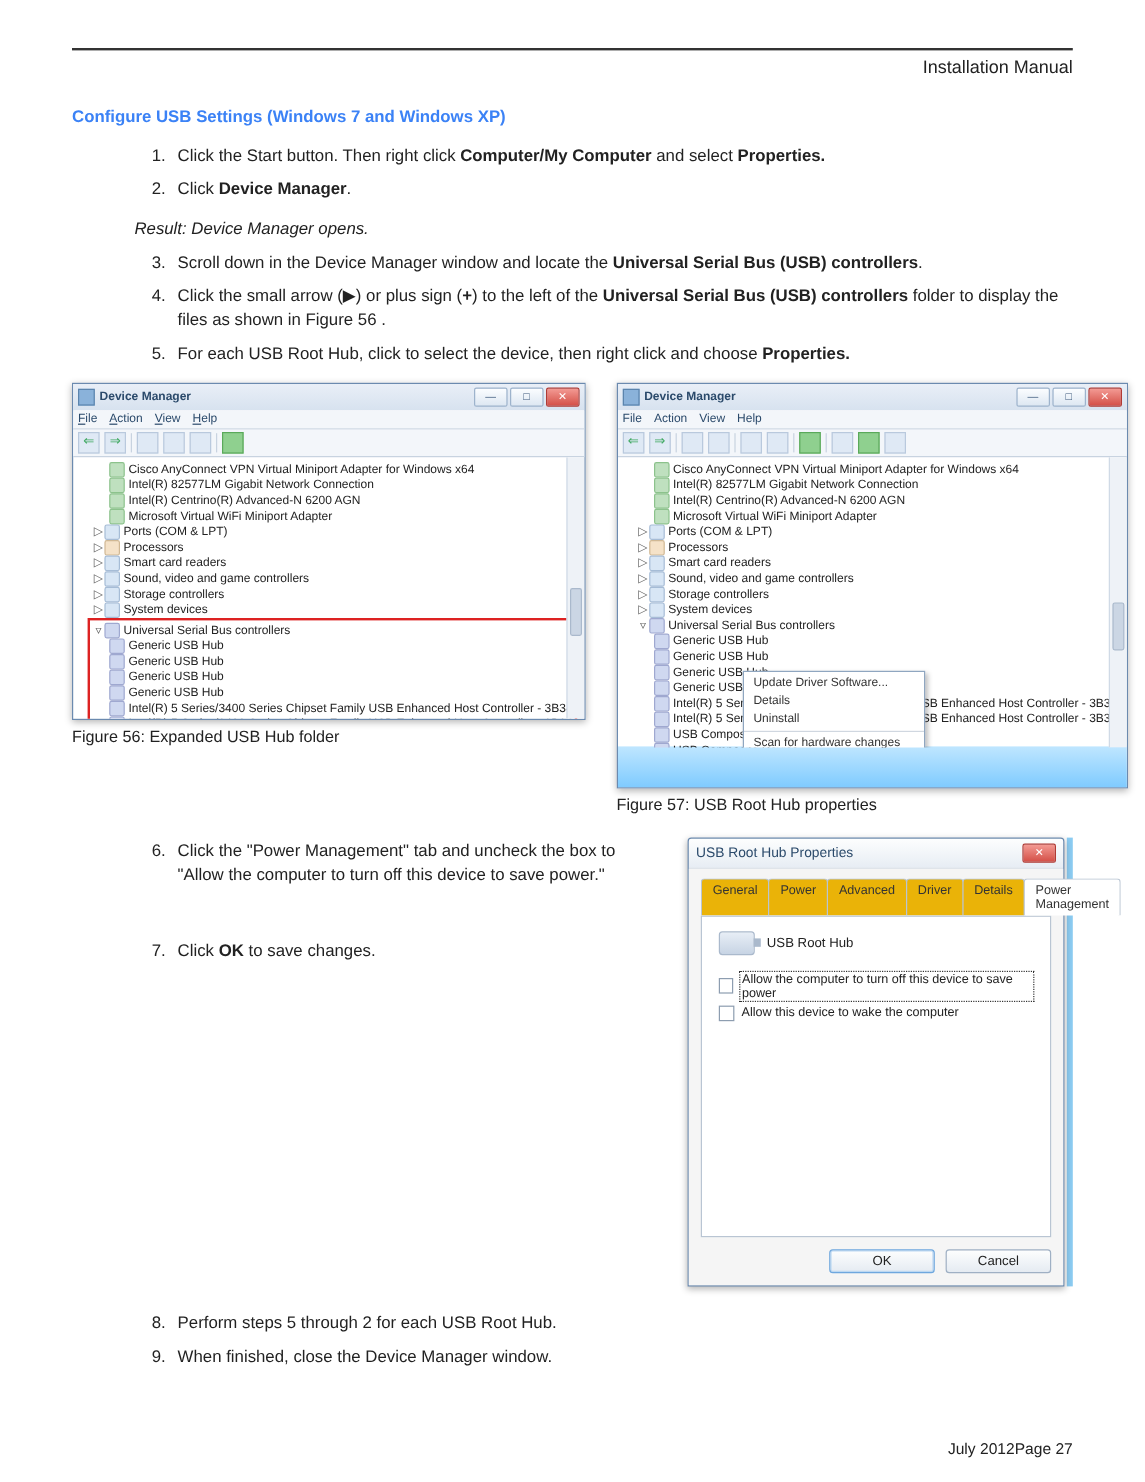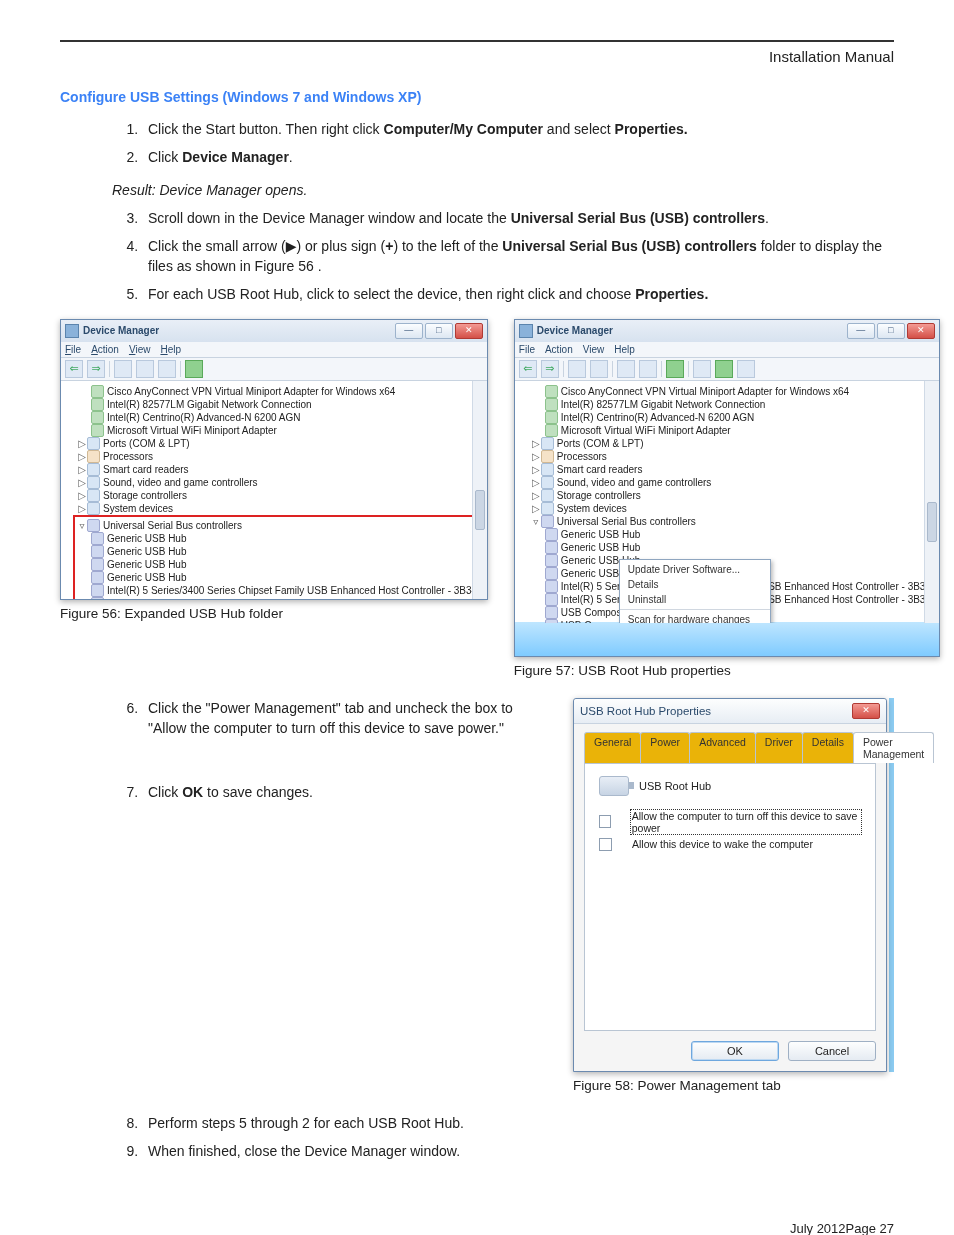--- a/index.html
+++ b/index.html
@@ -54,21 +54,21 @@
 .prop-titlebar { display:flex; justify-content:space-between; align-items:center; padding:4px 6px; background:linear-gradient(#fdfefe,#e7edf4); border-bottom:1px solid #c8d3e0; border-radius:3px 3px 0 0;}
 .prop-title { color:#2b4a6b; font-weight:normal; font-size:11.5px; }
 .prop-body { padding:8px 10px 10px 10px; background:#f5f5f5; }
 .tabs { display:flex; font-size:10.5px; }
 .tab { border:1px solid #b9c5d3; border-bottom:none; background:#eab308; padding:3px 9px; margin-right:-1px; border-radius:3px 3px 0 0; color:#333;}
 .tab.active { background:#fff; position:relative; z-index:2; }
 .tab-panel { border:1px solid #b9c5d3; background:#fff; padding:12px 14px 14px 14px; min-height:240px; position:relative;}
 .panel-row1 { display:flex; align-items:center; gap:10px; margin-bottom:14px; }
 .usb-ic { width:28px; height:18px; background:linear-gradient(#e8eef6,#c7d4e4); border:1px solid #aab9cc; border-radius:3px; position:relative;}
 .usb-ic::after{content:""; position:absolute; right:-6px; top:5px; width:6px; height:7px; background:#aab9cc;}
-.chk-row { display:flex; align-items:center; gap:20px; font-size:10.5px; margin-bottom:4px; }
+.chk-row { display:flex; align-items:center; gap:6px; font-size:10.5px; margin-bottom:4px; }
 .chk { width:11px; height:11px; border:1px solid #8d9db0; background:#fff; }
 .chk-row .lbl.sel { outline:1px dotted #333; padding:0 1px; }
 .btn-row { text-align:right; margin-top:10px; }
 .btn { display:inline-block; min-width:66px; text-align:center; padding:3px 10px; font-size:11px; border:1px solid #9fb0c4; background:linear-gradient(#fdfefe,#e5ebf2); border-radius:3px; margin-left:6px; cursor:pointer;}
 .btn.ok { border-color:#6ea7de; box-shadow:0 0 0 1px #bcd8f2 inset; }
 
 .bottom-steps { margin-top: 20px; }
 .page-footer { display:flex; justify-content:flex-end; font-size:13px; margin-top:60px; }
 .arrow-glyph { font-family: Arial, sans-serif; }
 </style>
@@ -381,21 +381,20 @@
             <span class="lbl">Allow this device to wake the computer</span>
           </div>
         </div>
         <div class="btn-row">
           <span class="btn ok">OK</span>
           <span class="btn">Cancel</span>
         </div>
       </div>
     </div>
     </div>
-    <div class="fig-caption">Figure 58:  Power Management tab</div>
   </div>
 </div>
 
 <div class="bottom-steps">
   <ol class="steps" start="8">
     <li>Perform steps 5 through 2 for each USB Root Hub.</li>
     <li>When finished, close the Device Manager window.</li>
   </ol>
 </div>
 

